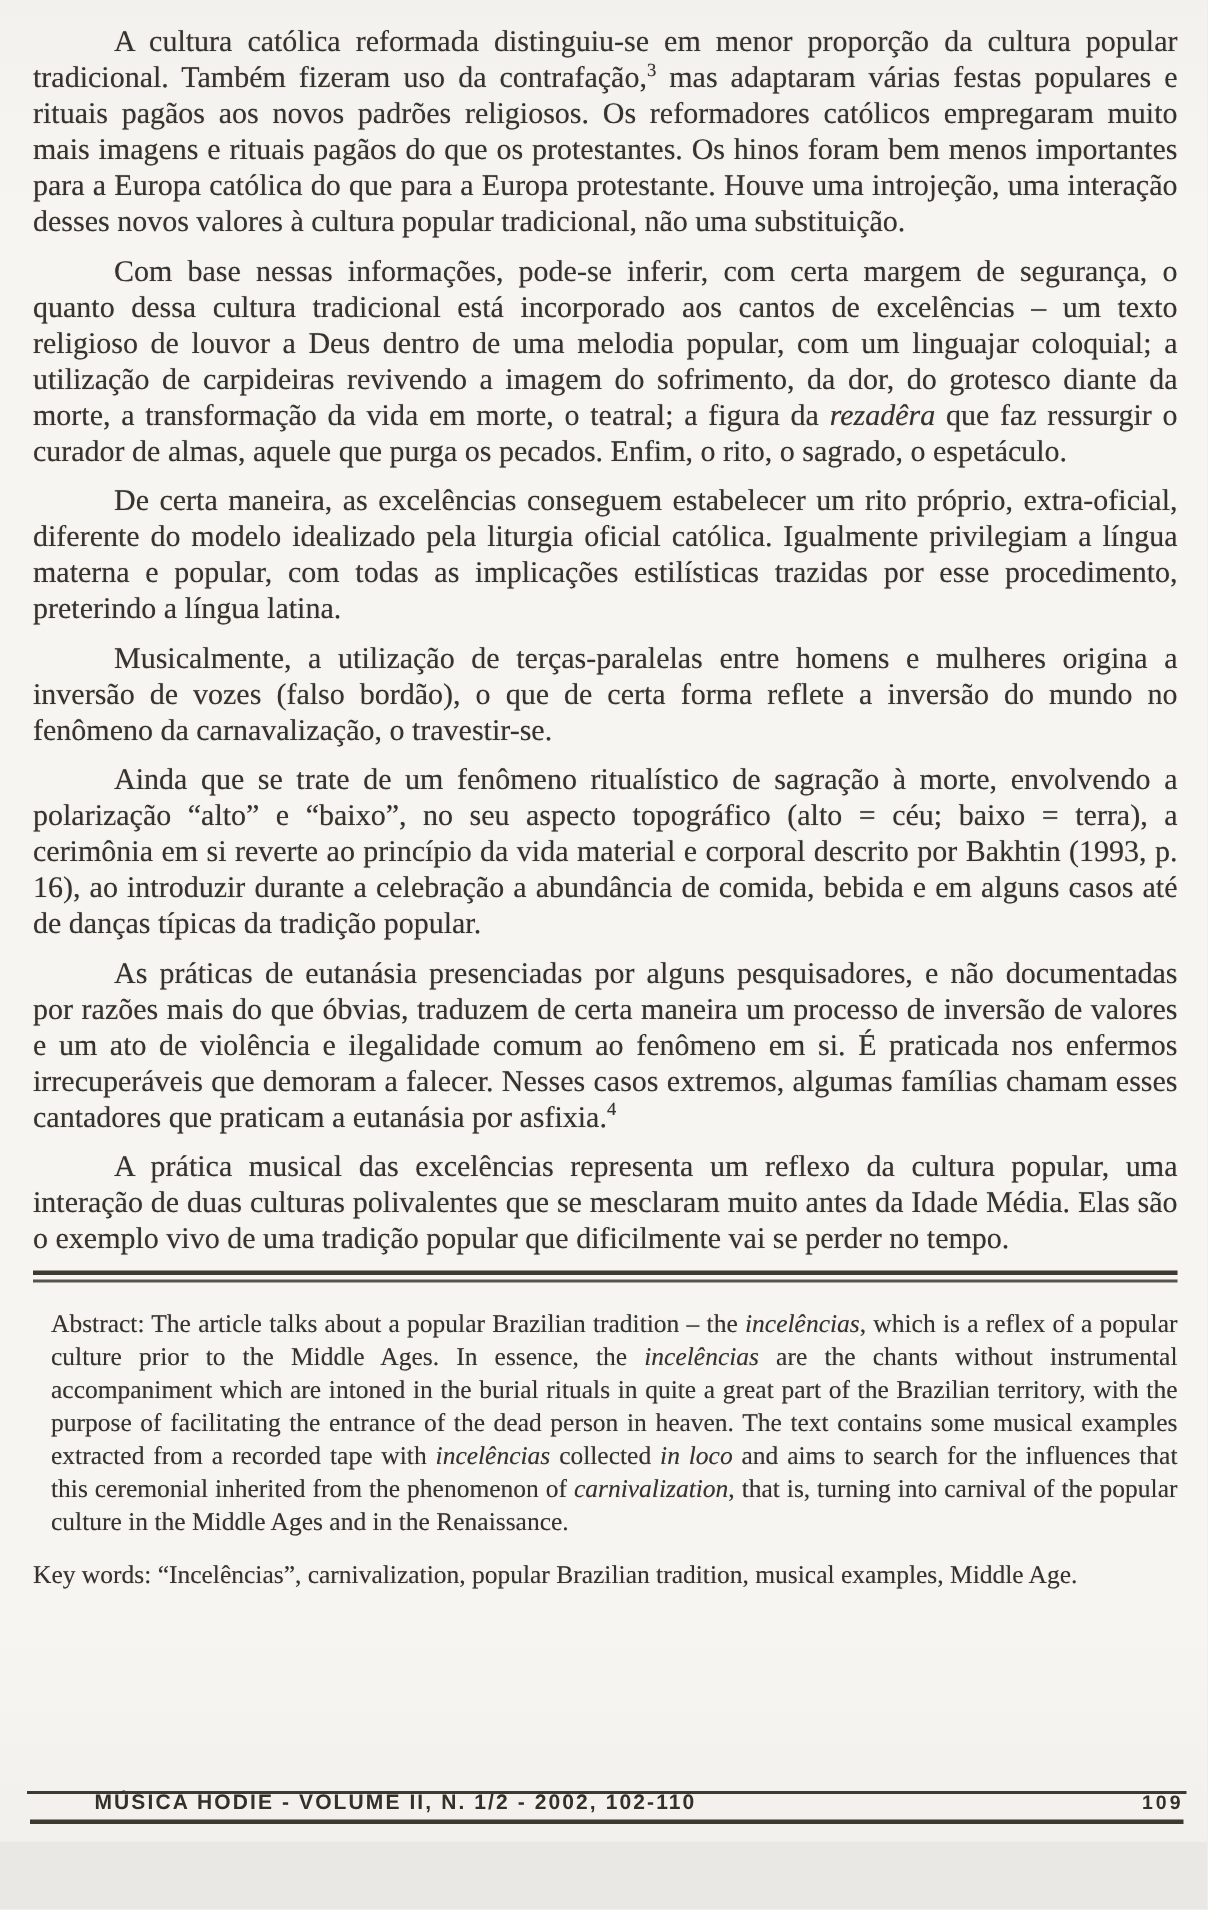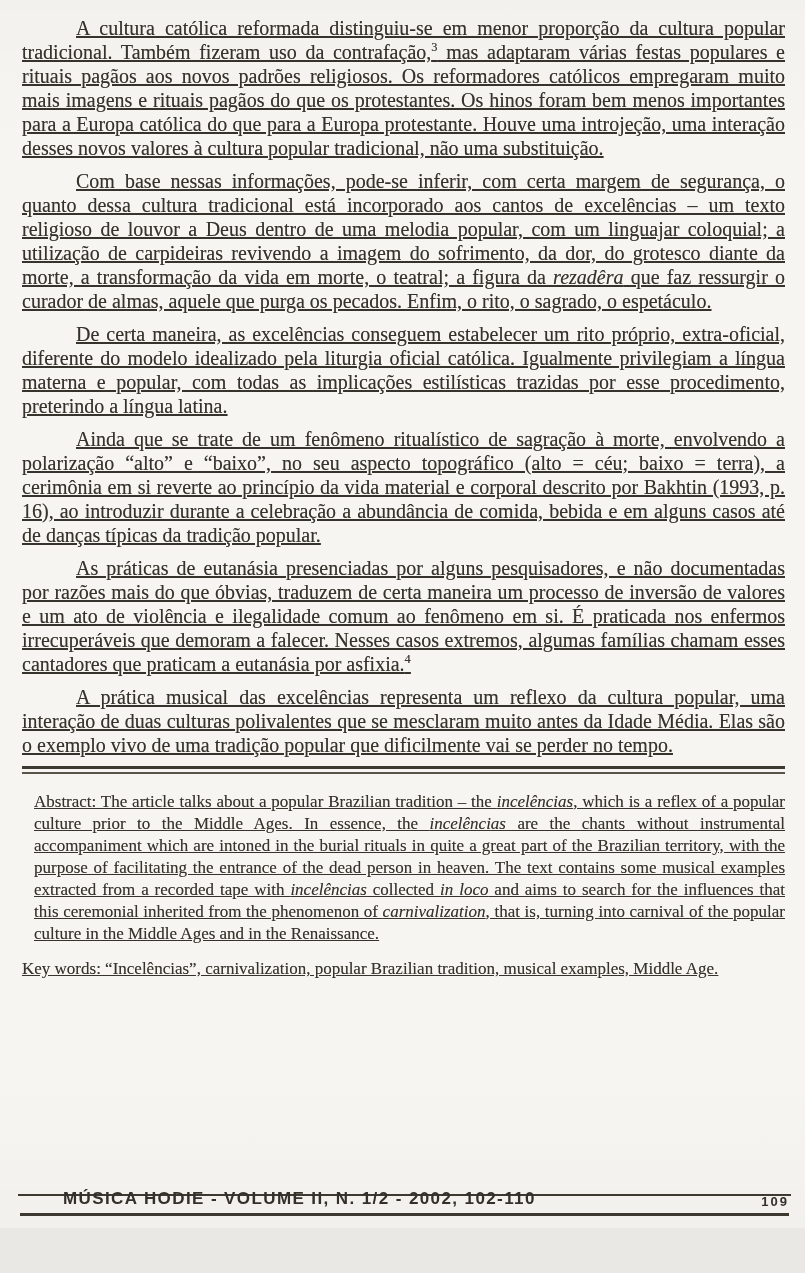--- a/index.html
+++ b/index.html
@@ -12,21 +12,20 @@
     position:relative;
     width:805px;height:1228px;
     margin:0 auto;
     background:var(--paper);
     background-image:linear-gradient(180deg, rgba(0,0,0,0.015), rgba(0,0,0,0) 12%, rgba(0,0,0,0) 88%, rgba(0,0,0,0.02));
     box-sizing:border-box;
     padding:16px 20px 0 22px;
     font-family:"Liberation Serif","DejaVu Serif",serif;
     color:var(--ink);
     overflow:hidden;
-    text-decoration:underline;
   }
   .body-par{
     font-size:20px;
     line-height:24px;
     text-align:justify;
     text-indent:54px;
     margin:0 0 9px 0;
     text-shadow:0 0 0.6px rgba(54,51,44,0.5);
   }
   .body-par sup{font-size:0.62em;line-height:0;vertical-align:super;}
@@ -61,38 +60,39 @@
     display:flex;
     justify-content:space-between;
     align-items:flex-end;
     border-bottom:3px solid var(--rule);
     padding-bottom:4px;
     font-family:"Liberation Sans","DejaVu Sans",sans-serif;
     font-weight:bold;
     color:#33302a;
   }
   .journal-citation{
-    font-size:17px;
+    font-size:14px;
     letter-spacing:1.4px;
     padding-left:43px;
   }
   .page-number{
     font-size:13px;
     letter-spacing:2px;
   }
 </style>
 </head>
 <body>
 
 <main class="page">
 
   <section>
     <p class="body-par"><span>A cultura católica reformada distinguiu-se em menor proporção da cultura popular tradicional. Também fizeram uso da contrafação,</span><sup>3</sup><span> mas adaptaram várias festas populares e rituais pagãos aos novos padrões religiosos. Os reformadores católicos empregaram muito mais imagens e rituais pagãos do que os protestantes. Os hinos foram bem menos importantes para a Europa católica do que para a Europa protestante. Houve uma introjeção, uma interação desses novos valores à cultura popular tradicional, não uma substituição.</span></p>
     <p class="body-par"><span>Com base nessas informações, pode-se inferir, com certa margem de segurança, o quanto dessa cultura tradicional está incorporado aos cantos de excelências – um texto religioso de louvor a Deus dentro de uma melodia popular, com um linguajar coloquial; a utilização de carpideiras revivendo a imagem do sofrimento, da dor, do grotesco diante da morte, a transformação da vida em morte, o teatral; a figura da </span><i>rezadêra</i><span> que faz ressurgir o curador de almas, aquele que purga os pecados. Enfim, o rito, o sagrado, o espetáculo.</span></p>
     <p class="body-par"><span>De certa maneira, as excelências conseguem estabelecer um rito próprio, extra-oficial, diferente do modelo idealizado pela liturgia oficial católica. Igualmente privilegiam a língua materna e popular, com todas as implicações estilísticas trazidas por esse procedimento, preterindo a língua latina.</span></p>
+    <p class="body-par"><span>Musicalmente, a utilização de terças-paralelas entre homens e mulheres origina a inversão de vozes (falso bordão), o que de certa forma reflete a inversão do mundo no fenômeno da carnavalização, o travestir-se.</span></p>
     <p class="body-par"><span>Ainda que se trate de um fenômeno ritualístico de sagração à morte, envolvendo a polarização “alto” e “baixo”, no seu aspecto topográfico (alto = céu; baixo = terra), a cerimônia em si reverte ao princípio da vida material e corporal descrito por Bakhtin (1993, p. 16), ao introduzir durante a celebração a abundância de comida, bebida e em alguns casos até de danças típicas da tradição popular.</span></p>
     <p class="body-par"><span>As práticas de eutanásia presenciadas por alguns pesquisadores, e não documentadas por razões mais do que óbvias, traduzem de certa maneira um processo de inversão de valores e um ato de violência e ilegalidade comum ao fenômeno em si. É praticada nos enfermos irrecuperáveis que demoram a falecer. Nesses casos extremos, algumas famílias chamam esses cantadores que praticam a eutanásia por asfixia.</span><sup>4</sup></p>
     <p class="body-par"><span>A prática musical das excelências representa um reflexo da cultura popular, uma interação de duas culturas polivalentes que se mesclaram muito antes da Idade Média. Elas são o exemplo vivo de uma tradição popular que dificilmente vai se perder no tempo.</span></p>
   </section>
 
   <div class="double-rule"></div>
 
   <section>
     <p class="abstract-par"><span>Abstract: The article talks about a popular Brazilian tradition – the </span><i>incelências</i><span>, which is a reflex of a popular culture prior to the Middle Ages. In essence, the </span><i>incelências</i><span> are the chants without instrumental accompaniment which are intoned in the burial rituals in quite a great part of the Brazilian territory, with the purpose of facilitating the entrance of the dead person in heaven. The text contains some musical examples extracted from a recorded tape with </span><i>incelências</i><span> collected </span><i>in loco</i><span> and aims to search for the influences that this ceremonial inherited from the phenomenon of </span><i>carnivalization</i><span>, that is, turning into carnival of the popular culture in the Middle Ages and in the Renaissance.</span></p>
     <p class="keywords-par"><span>Key words: “Incelências”, carnivalization, popular Brazilian tradition, musical examples, Middle Age.</span></p>

